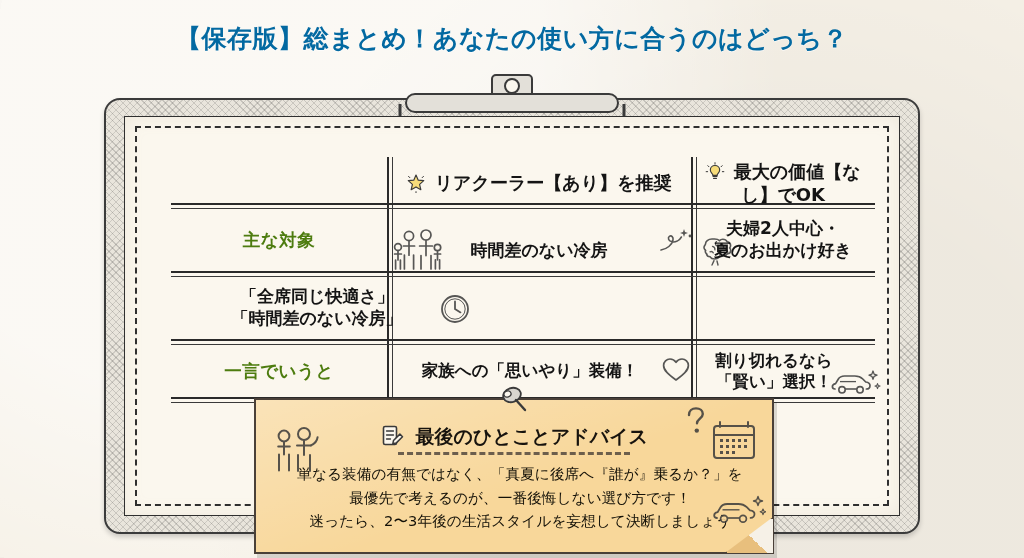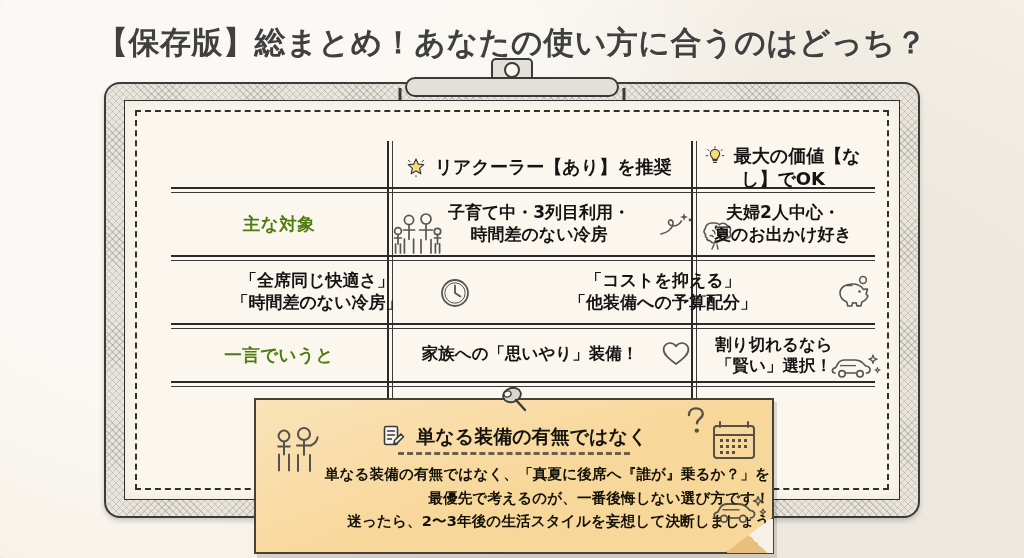--- a/index.html
+++ b/index.html
@@ -16,31 +16,31 @@
     background:
       radial-gradient(circle at 20% 10%, rgba(255,255,255,.55) 0 35%, rgba(0,0,0,0) 60%),
       radial-gradient(circle at 78% 85%, rgba(0,0,0,.035) 0 30%, rgba(0,0,0,0) 65%),
       linear-gradient(100deg, rgba(0,0,0,.018) 0 2px, rgba(0,0,0,0) 2px 80px),
       linear-gradient(8deg, rgba(0,0,0,.015) 0 1px, rgba(0,0,0,0) 1px 120px);
     pointer-events:none;
   }
   .page-title{
     position:absolute;left:0;right:0;top:22px;
     text-align:center;
-    font-size:31px;
+    font-size:25px;
     font-weight:700;
     letter-spacing:.5px;
-    color:#404040;
+    color:#0369a1;
     white-space:nowrap;
     text-shadow:0 1px 0 rgba(255,255,255,.6);
   }
 
   
   .clipboard{
-    position:absolute;left:104px;top:82px;width:812px;height:432px;
+    position:absolute;left:104px;top:98px;width:812px;height:432px;
     border-radius:16px;
     background:#e9e5dc;
     border:2.5px solid #3b3b3b;
     box-shadow:0 3px 5px rgba(0,0,0,.18);
     background-image:
       repeating-linear-gradient(45deg, rgba(60,60,60,.20) 0 1px, rgba(0,0,0,0) 1px 5px),
       repeating-linear-gradient(-45deg, rgba(60,60,60,.16) 0 1px, rgba(0,0,0,0) 1px 5px);
   }
   .clip-sheet{
     position:absolute;left:18px;top:16px;right:18px;bottom:16px;
@@ -147,22 +147,22 @@
   .advice-head{
     position:absolute;left:0;right:0;top:24px;text-align:center;
     font-size:19px;font-weight:700;color:#17130e;
   }
   .advice-head-underline{
     position:absolute;left:50%;transform:translateX(-50%);
     top:52px;width:232px;height:0;border-top:3px dashed #4a4038;
     opacity:.8;
   }
   .advice-body{
-    position:absolute;left:14px;right:2px;top:62px;text-align:right;
-    font-size:14.6px;font-weight:700;color:#141108;line-height:1.62;
+    position:absolute;left:14px;right:2px;top:62px;text-align:center;
+    font-size:14.6px;font-weight:400;color:#141108;line-height:1.62;
     letter-spacing:.1px;
   }
   .pin{
     position:absolute;left:50%;top:-14px;transform:translateX(-50%);
     width:40px;height:34px;pointer-events:none;
   }
 </style>
 </head>
 <body>
 
@@ -230,21 +230,21 @@
                 <circle cx="35" cy="8" r="5"></circle>
                   <path d="M35 13.6v15M28.6 19h12.8M30 28.6v13.4M40 28.6v13.4"></path>
                 <circle cx="7" cy="20" r="3.4"></circle>
                   <path d="M7 24v9M3.6 27h6.8M4.6 33v9M9.4 33v9"></path>
                 <circle cx="46.5" cy="20.5" r="3.2"></circle>
                   <path d="M46.5 24.2v8.6M43.4 27h6.2M44.4 32.8v9M48.6 32.8v9"></path>
               </g>
             </svg>
           </span>
           <span class="hl hl-blue body-txt">
-            <span>子育て中・3列目利用・</span><br>
+            <br>
             <span>時間差のない冷房</span>
           </span>
           <span class="ico" style="right:-2px;top:6px;">
             <svg width="36" height="34" viewBox="0 0 36 34">
               <path d="M4 27c6-1 11-5 12-10 .6-3-1.6-5-3.6-3.6-1.8 1.3-1 4.4 2 5.2 4 1 8-1 10-4.6" fill="none" stroke="#3a3a3a" stroke-width="1.6" stroke-linecap="round"></path>
               <path d="M27 6l1 3 3 1-3 1-1 3-1-3-3-1 3-1z" fill="#3a3a3a"></path>
               <circle cx="33" cy="13" r="1.4" fill="#3a3a3a"></circle>
             </svg>
           </span>
         </div>
@@ -270,40 +270,26 @@
             <span>「時間差のない冷房」</span>
           </span>
           <span class="ico" style="right:4px;top:8px;">
             <svg width="32" height="32" viewBox="0 0 32 32">
               <circle cx="16" cy="16" r="13" fill="#fbf7ee" stroke="#3a3a3a" stroke-width="1.8"></circle>
               <circle cx="16" cy="16" r="10.2" fill="none" stroke="#3a3a3a" stroke-width="1"></circle>
               <path d="M16 8.5V16l5.5 3.4" fill="none" stroke="#3a3a3a" stroke-width="1.8" stroke-linecap="round"></path>
             </svg>
           </span>
         </div>
-        <div class="cell-b">
-          <span class="hl hl-gray body-txt" style="margin-right:24px;">
-            <span>「コストを抑える」</span><br>
-            <span>「他装備への予算配分」</span>
-          </span>
-          <span class="ico" style="right:0px;top:6px;">
-            <svg width="42" height="34" viewBox="0 0 42 34">
-              <circle cx="30" cy="5" r="3.4" fill="#fbf7ee" stroke="#3a3a3a" stroke-width="1.5"></circle>
-              <path d="M7 18c0-5.3 5.4-9 12-9 5.2 0 9.6 2.2 11.3 5.4l4.2-.4-1.4 5 1.8 2c-.8 2.6-3 4.7-6 5.9l-1 4h-4l-.7-3.1c-1.2.2-2.4.2-3.6 0L18.8 31h-4l-1-4C10.1 25.5 7 22.1 7 18z" fill="#fbf7ee" stroke="#3a3a3a" stroke-width="1.6" stroke-linejoin="round"></path>
-              <circle cx="26.5" cy="16.5" r="1.3" fill="#3a3a3a"></circle>
-              <path d="M14 10.5l5 0" stroke="#3a3a3a" stroke-width="1.4" stroke-linecap="round"></path>
-            </svg>
-          </span>
-        </div>
       </div>
 
       <div class="trow r3">
         <div class="cell-label">一言でいうと</div>
         <div class="cell-a">
-          <span class="hl hl-blue body-txt-sm" style="margin-right:18px;font-family:Liberation Mono, monospace;">
+          <span class="hl hl-blue body-txt-sm" style="margin-right:18px;">
             <span>家族への「思いやり」装備！</span>
           </span>
           <span class="ico" style="right:0px;top:-4px;">
             <svg width="30" height="28" viewBox="0 0 30 28">
               <path d="M15 25C8 20 2.6 15.6 2.6 10.4 2.6 6.6 5.6 4 9 4c2.3 0 4.6 1.2 6 3.3C16.4 5.2 18.7 4 21 4c3.4 0 6.4 2.6 6.4 6.4C27.4 15.6 22 20 15 25z" fill="none" stroke="#3a3a3a" stroke-width="1.7" stroke-linejoin="round"></path>
             </svg>
           </span>
         </div>
         <div class="cell-b">
           <span class="hl hl-gray body-txt-sm" style="margin-right:18px;">
@@ -376,21 +362,21 @@
     </svg>
   </span>
 
   <div class="advice-head">
     <span>
       <svg width="24" height="24" viewBox="0 0 24 24" style="vertical-align:-5px;margin-right:5px;">
         <rect x="3.5" y="2.5" width="13" height="18" rx="1.6" fill="#fbf7ee" stroke="#3a3a3a" stroke-width="1.6"></rect>
         <path d="M6.5 7h7M6.5 11h7M6.5 15h4" stroke="#3a3a3a" stroke-width="1.3" stroke-linecap="round"></path>
         <path d="M13.5 16.5l6.4-6.4 2.6 2.6-6.4 6.4-3.3.7z" fill="#fbf7ee" stroke="#3a3a3a" stroke-width="1.5" stroke-linejoin="round"></path>
       </svg>
-    </span><span>単なる装備の有無ではなく</span>
+    </span><span>最後のひとことアドバイス</span>
   </div>
   <div class="advice-head-underline"></div>
 
   <div class="advice-body">
     <div>単なる装備の有無ではなく、「真夏に後席へ『誰が』乗るか？」を</div>
     <div>最優先で考えるのが、一番後悔しない選び方です！</div>
     <div>迷ったら、2〜3年後の生活スタイルを妄想して決断しましょう</div>
   </div>
 
   <span class="ico" style="right:6px;bottom:18px;">

